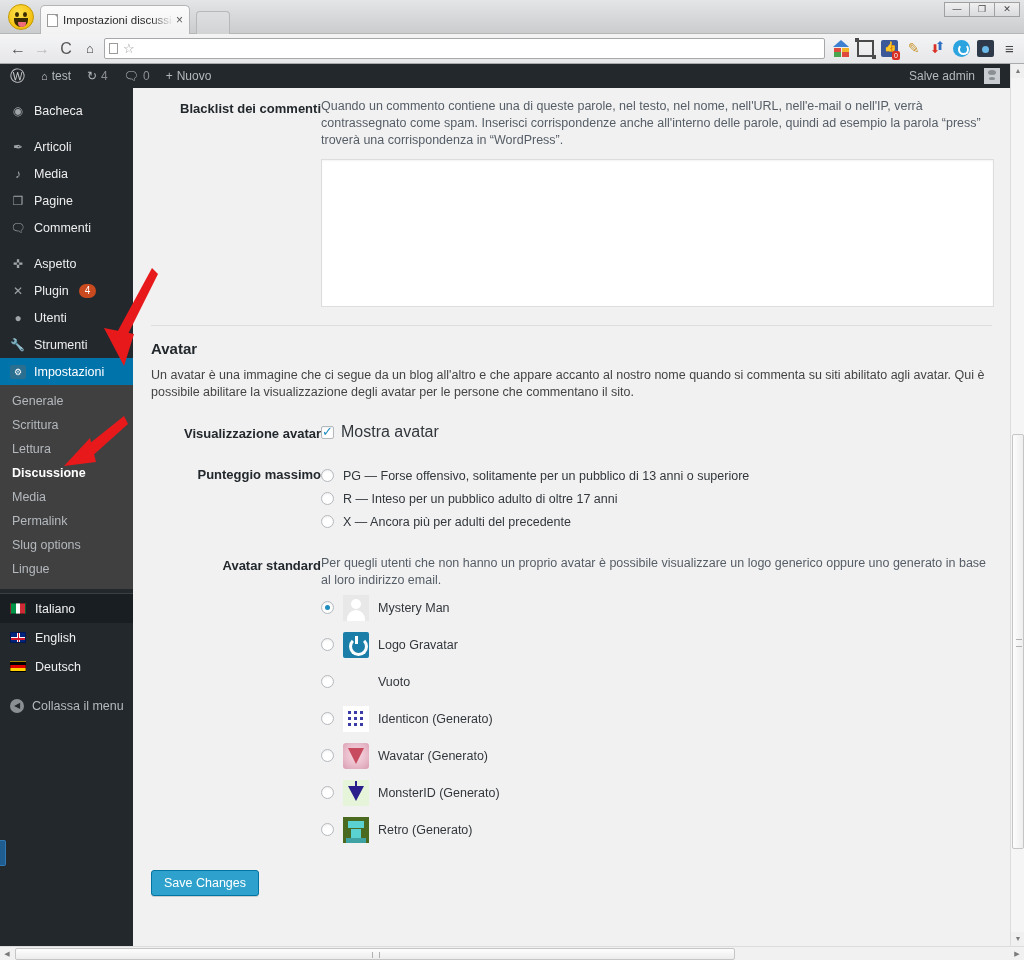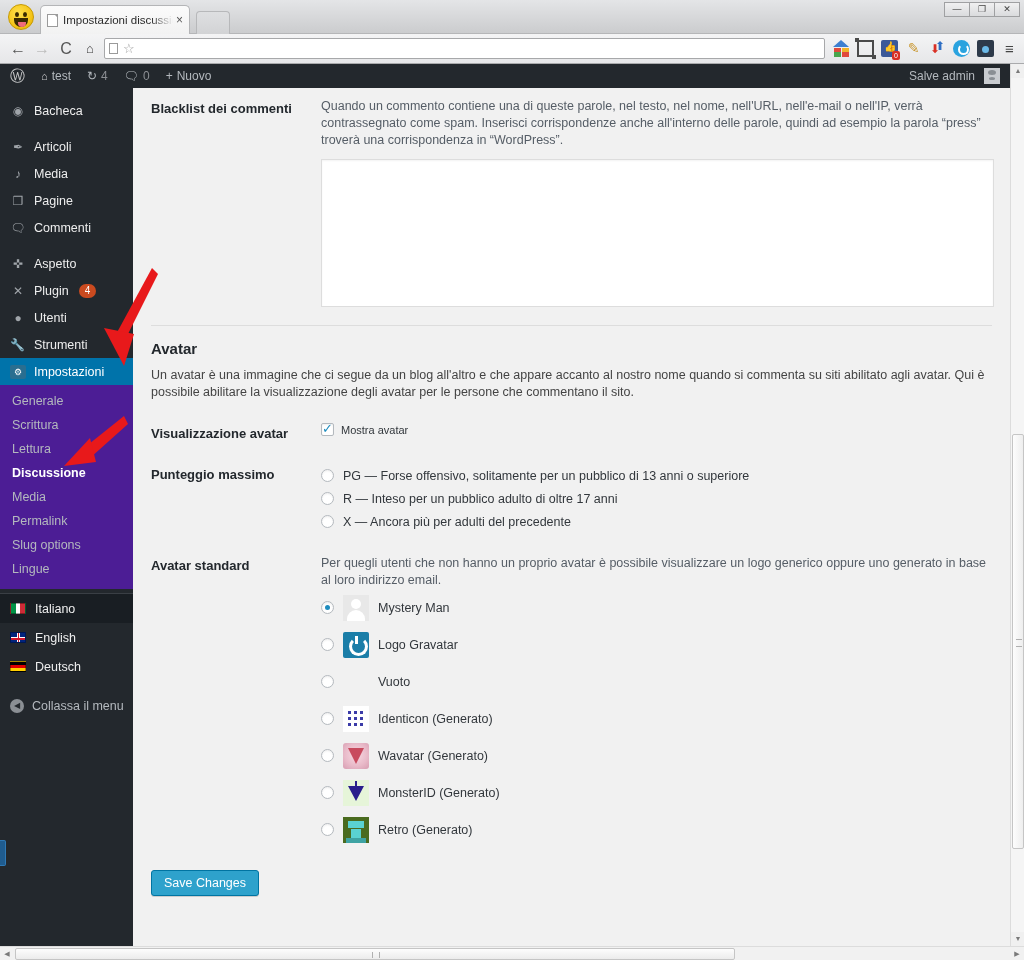--- a/index.html
+++ b/index.html
@@ -172,21 +172,21 @@
   }
   .mi-ico.wp-box {
     background:#3e82a5; color:#fff; width:16px;height:14px;border-radius:2px;
     font-size:9px; line-height:14px;
   }
   .menu-item.current .mi-ico.wp-box { background:#2a6e90; }
   .bubble {
     background:#ca4a1f; color:#fff; border-radius:9px; font-size:10px;
     padding:1px 6px; line-height:12px; margin-left:2px;
   }
-  .submenu { background:#4c1d95; padding: 4px 0 8px 0; }
+  .submenu { background:#404040; padding: 4px 0 8px 0; }
   .submenu .sub-item {
     padding: 4px 0 4px 12px; color:#b4b9be; font-size:12.5px; line-height:16px;
   }
   .submenu .sub-item.current { color:#fff; font-weight:bold; }
 
   .lang-sep { height:1px; background:#3a3f45; margin: 4px 0 0 0; }
   .lang-item {
     display:flex; align-items:center; gap:9px; height:29px; padding-left:10px;
     font-size:12.5px; color:#eee;
   }
@@ -216,38 +216,38 @@
   
   .content {
     position: absolute; left: 133px; top: 24px; right: 14px; bottom: 14px;
     background: #f1f1f1; overflow: hidden;
   }
   .content-inner { padding: 10px 0 0 0; }
 
   .form-row { display: flex; align-items: flex-start; padding: 0 16px 0 18px; }
   .form-label {
     width: 170px; flex: 0 0 170px; font-size: 13px; color: #23282d;
-    font-weight: bold; line-height: 17px; padding-top: 2px;
+    font-weight: bold; line-height: 17px; padding-top: 2px; text-align: right;
   }
   .form-field { flex: 1 1 auto; }
   .desc { font-size: 12.5px; color: #555d66; line-height: 17px; margin: 0; }
   .blacklist-ta {
     width: 100%; height: 148px; margin-top: 10px;
     background: #fff; border: 1px solid #ddd; box-shadow: inset 0 1px 2px rgba(0,0,0,.05);
   }
 
   .hr { border-top: 1px solid #ddd; margin: 18px 18px 0 18px; }
   h2.sect {
     font-size: 15px; color: #23282d; font-weight: bold;
     margin: 14px 0 10px 0; padding: 0 18px;
   }
   p.sect-desc { font-size: 12.5px; color: #444; line-height: 17px; margin: 0 16px 0 18px; }
 
   .row-gap { height: 22px; }
-  .check-line { display:flex; align-items:center; gap:7px; font-size:11px; color:#32373c; }
+  .check-line { display:flex; align-items:center; gap:7px; font-size:16px; color:#32373c; }
 
   .cbx {
     width: 13px; height: 13px; border: 1px solid #b4b9be; background: #fff;
     border-radius: 2px; position: relative; flex: 0 0 auto;
     box-shadow: inset 0 1px 2px rgba(0,0,0,.07);
   }
   .cbx.checked:after {
     content: "✓"; position: absolute; left: 0px; top: -3px;
     color: #1e8cbe; font-size: 13px; line-height: 15px;
   }

